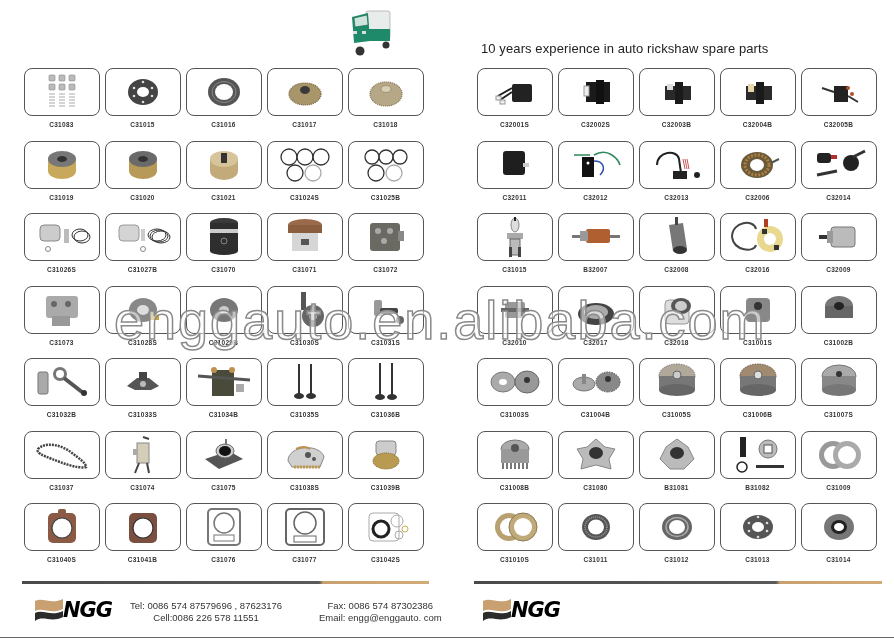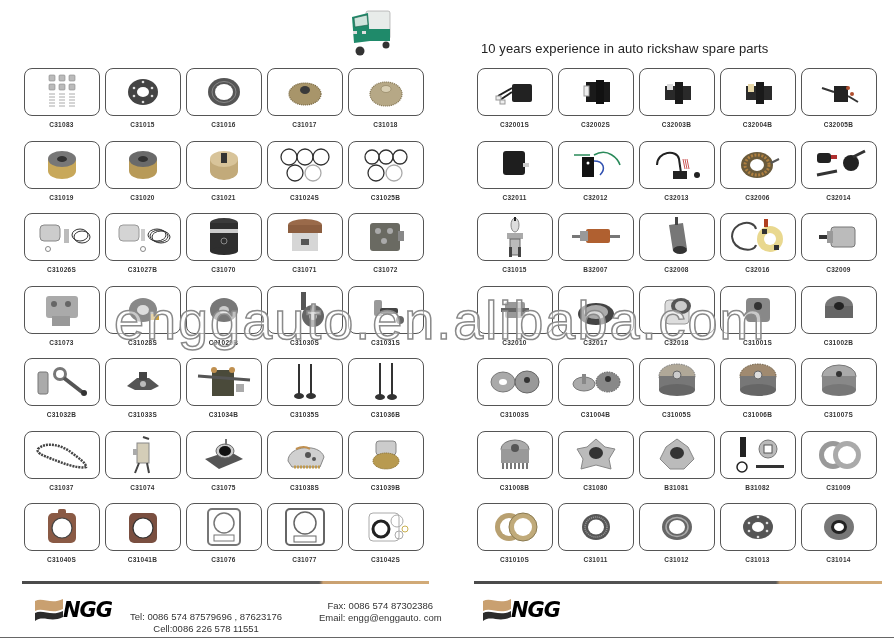--- a/index.html
+++ b/index.html
@@ -32,21 +32,21 @@
   .page-right .sepbar { left: 27px; width: 408px;
      background: linear-gradient(to right, #4a4a4a 0%, #5a5a5a 74%, #c9a070 75%, #d2ab78 100%); }
 
   .logo { position: absolute; top: 592px; width: 84px; height: 28px; display: flex; align-items: center; }
   .page-left .logo { left: 33px; }
   .page-right .logo { left: 34px; }
   .logo-text { font-family: "DejaVu Sans", sans-serif; font-weight: bold; font-style: italic;
                font-size: 21px; color: #000000; letter-spacing: -1px; margin-left: -2px; }
 
   .contact { position: absolute; top: 596px; font-size: 9.5px; color: #333; line-height: 12px; white-space: nowrap; }
-  .c-tel { left: 130px; margin-top: 11px; }
+  .c-tel { left: 130px; }
   .c-fax { left: 303px; margin-left: 16px; }
   .c-add { left: 132px; }
 
   .bottom-line { position: absolute; top: 633px; left: 0; width: 447px; height: 1px; background: #666; }
 
   .watermark { position: absolute; top: 289px; left: 114px; font-family: "Liberation Sans", sans-serif;
                font-size: 54px; font-weight: normal; color: rgba(255,255,255,0.55);
                -webkit-text-stroke: 1.5px #8a8a8a; letter-spacing: 2px; white-space: nowrap;
                pointer-events: none; z-index: 5; }
 </style>

